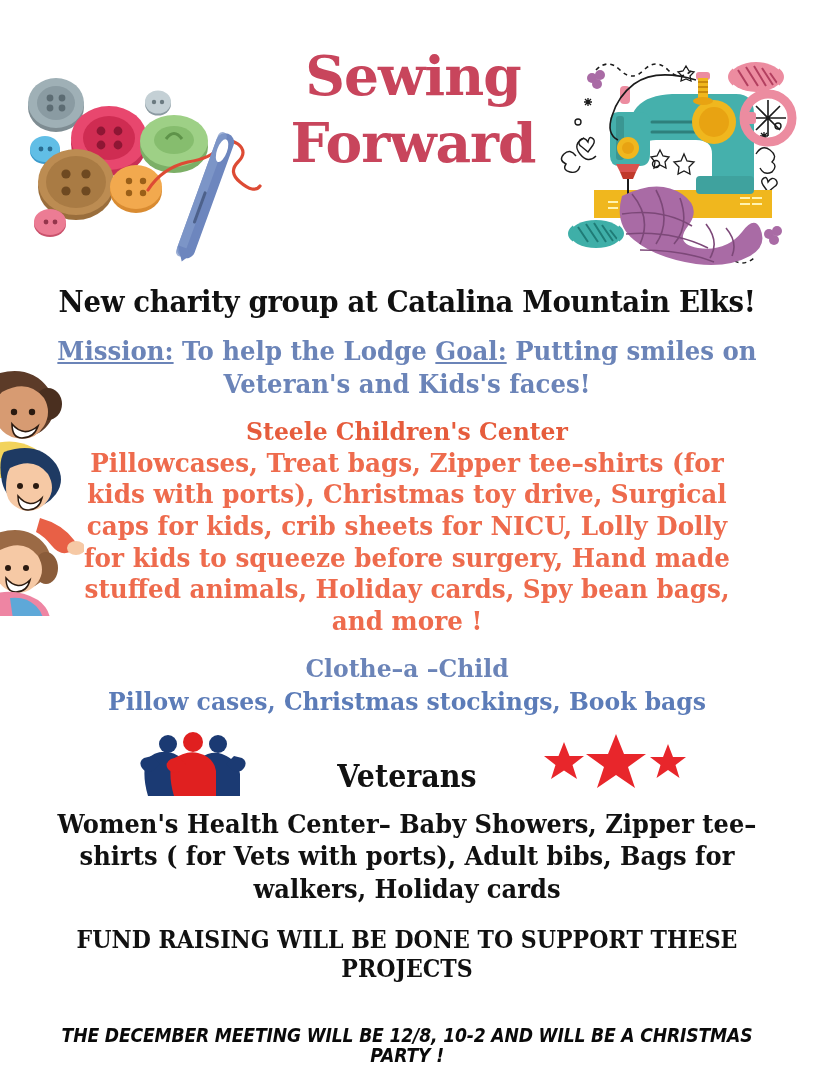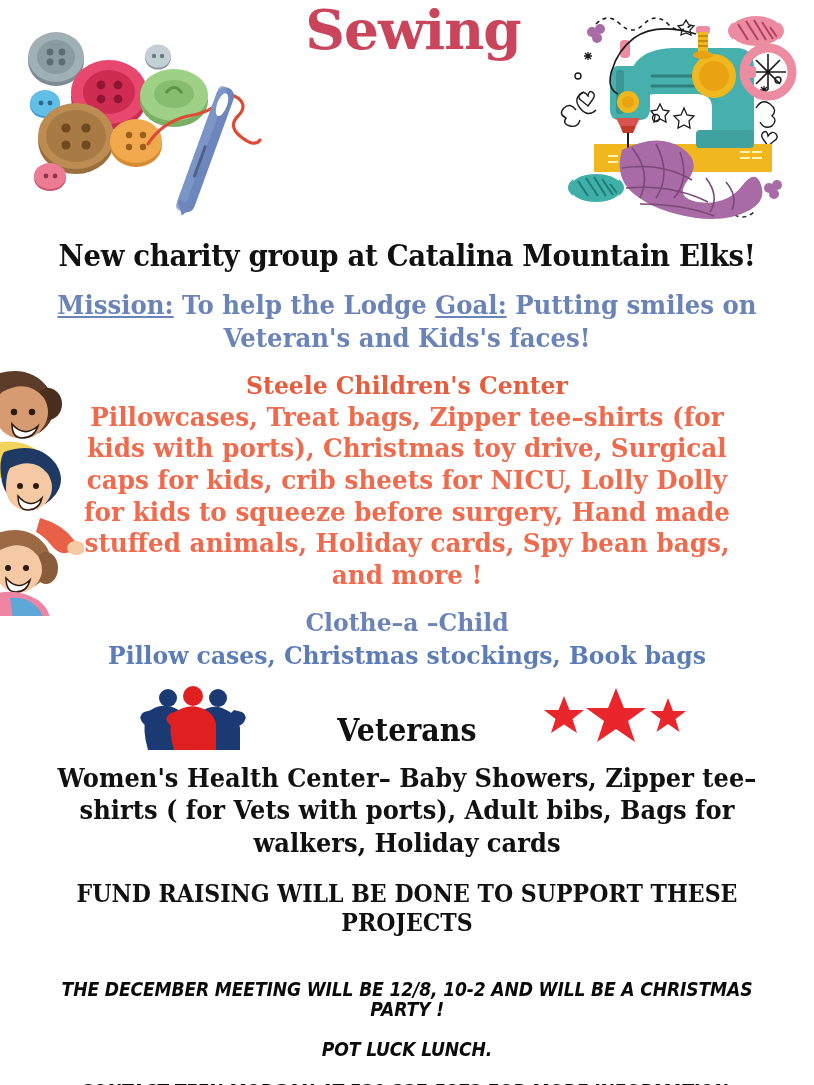--- a/index.html
+++ b/index.html
@@ -13,20 +13,21 @@
     position: relative;
     overflow: hidden;
     font-family: "Liberation Serif", serif;
   }
 
   
   .banner {
     position: relative;
     height: 232px;
     width: 814px;
+    margin-top: 46px;
   }
 
   .buttons-art {
     position: absolute;
     left: 2px;
     top: 6px;
     width: 280px;
     height: 222px;
   }
   .machine-art {
@@ -248,20 +249,21 @@
       <rect x="196" y="78" width="18" height="132" rx="9" fill="#6D86BE"></rect>
       <rect x="196" y="78" width="9" height="132" rx="5" fill="#8199C9" opacity="0.75"></rect>
       <ellipse cx="205" cy="96" rx="5" ry="12" fill="#FFFFFF"></ellipse>
       <rect x="202" y="140" width="3" height="34" rx="1.5" fill="#2F3F63" opacity="0.6"></rect>
       <path d="M196 200 L205 214 L214 200 Z" fill="#6D86BE"></path>
     </g>
   </svg>
 
   <div class="title-block">
     <div class="title-line1">Sewing</div>
+    <div class="title-line3">Forward</div>
   </div>
 
   <svg class="machine-art" viewBox="0 0 252 232">
 
     <path d="M40 24 q12 -12 24 0 q12 12 24 0 q12 -12 24 0 q12 12 24 0" stroke="#1b1b1b" stroke-width="1.6" fill="none" stroke-dasharray="4 4"></path>
     <path d="M28 92 q-12 6 -4 16 q8 10 16 2" stroke="#1b1b1b" stroke-width="1.4" fill="none"></path>
     <circle cx="22" cy="76" r="3" fill="none" stroke="#1b1b1b" stroke-width="1.4"></circle>
     <circle cx="222" cy="80" r="3" fill="none" stroke="#1b1b1b" stroke-width="1.4"></circle>
     <circle cx="100" cy="118" r="3.5" fill="none" stroke="#1b1b1b" stroke-width="1.4"></circle>
     <path d="M20 110 q-6 -8 -12 -2 q-6 6 2 10 q-4 6 4 8 q8 2 10 -6" stroke="#1b1b1b" stroke-width="1.4" fill="none"></path>

